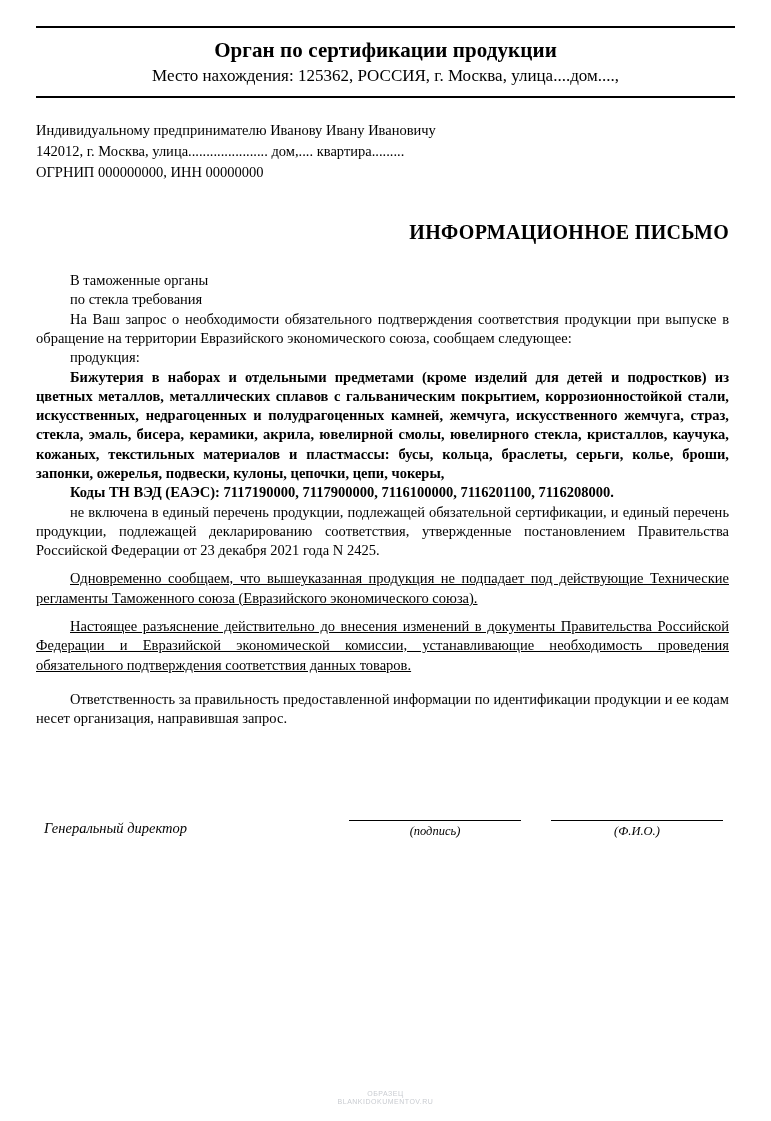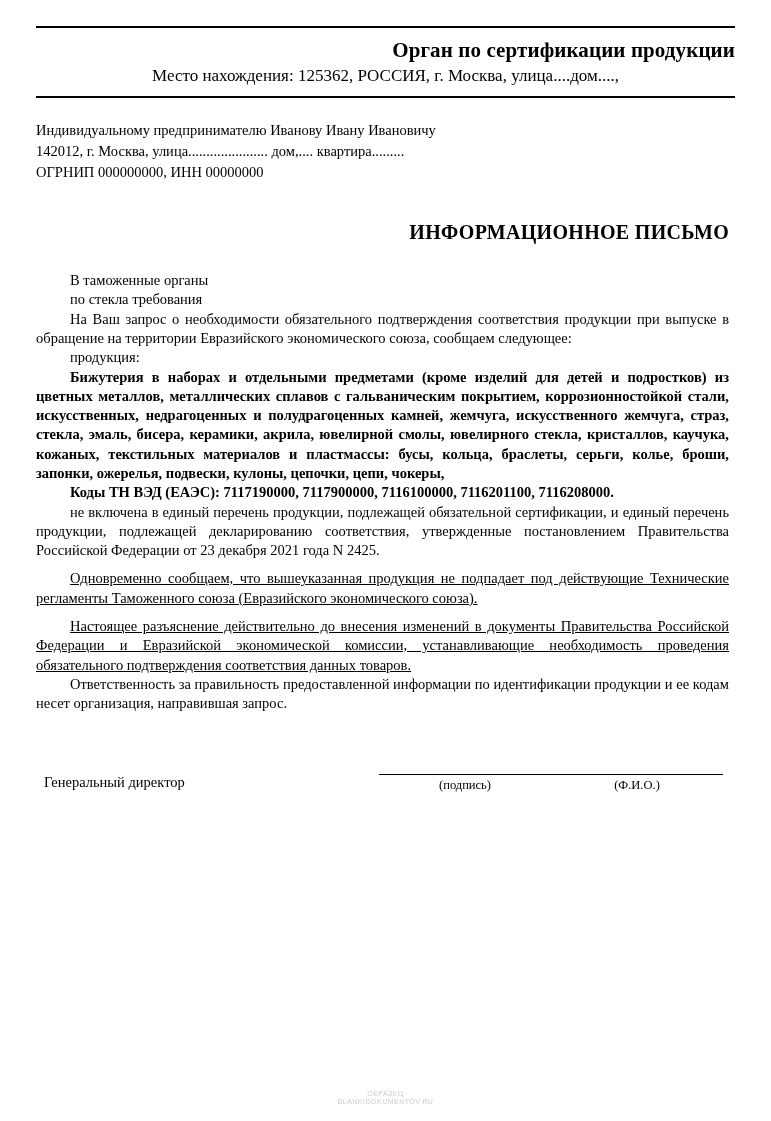--- a/index.html
+++ b/index.html
@@ -30,21 +30,21 @@
   }
   .hdr-rule-top {
     border-top: 2px solid #000;
     margin: 0 0 0 0;
   }
   .hdr-rule-bottom {
     border-top: 2px solid #000;
     margin-top: 9px;
   }
   .org-title {
-    text-align: right;
+    text-align: center;
     font-size: 21px;
     font-weight: bold;
     letter-spacing: 0.1px;
     margin: 10px 0 4px 0;
     line-height: 1.15;
   }
   .org-address {
     text-align: center;
     font-size: 17px;
     margin: 0 0 6px 0;
@@ -84,43 +84,45 @@
   }
   .indent { text-indent: 34px; }
   .bold { font-weight: bold; }
 
   .block-to {
     text-indent: 34px;
     line-height: 1.33;
   }
 
   .para-gap { margin-top: 9px; text-decoration: underline; }
-  .para-gap-lg { }
+  .para-gap-lg { margin-top: 15px; }
 
   
   .signature {
     margin: 0 42px 0 36px;
     position: relative;
   }
   .sig-row {
-    margin-top: 61px;
+    margin-top: 92px;
     display: flex;
     align-items: flex-end;
+    font-style: italic;
   }
   .sig-title {
     font-size: 14.5px;
     padding-left: 8px;
     white-space: nowrap;
     padding-bottom: 2px;
     flex: 0 0 auto;
   }
   .sig-lines {
     flex: 1 1 auto;
     display: flex;
     justify-content: flex-end;
+    gap: 30px;
     padding-right: 6px;
   }
   .sig-field {
     width: 172px;
     text-align: center;
   }
   .sig-line {
     border-top: 1px solid #000;
     height: 0;
   }

